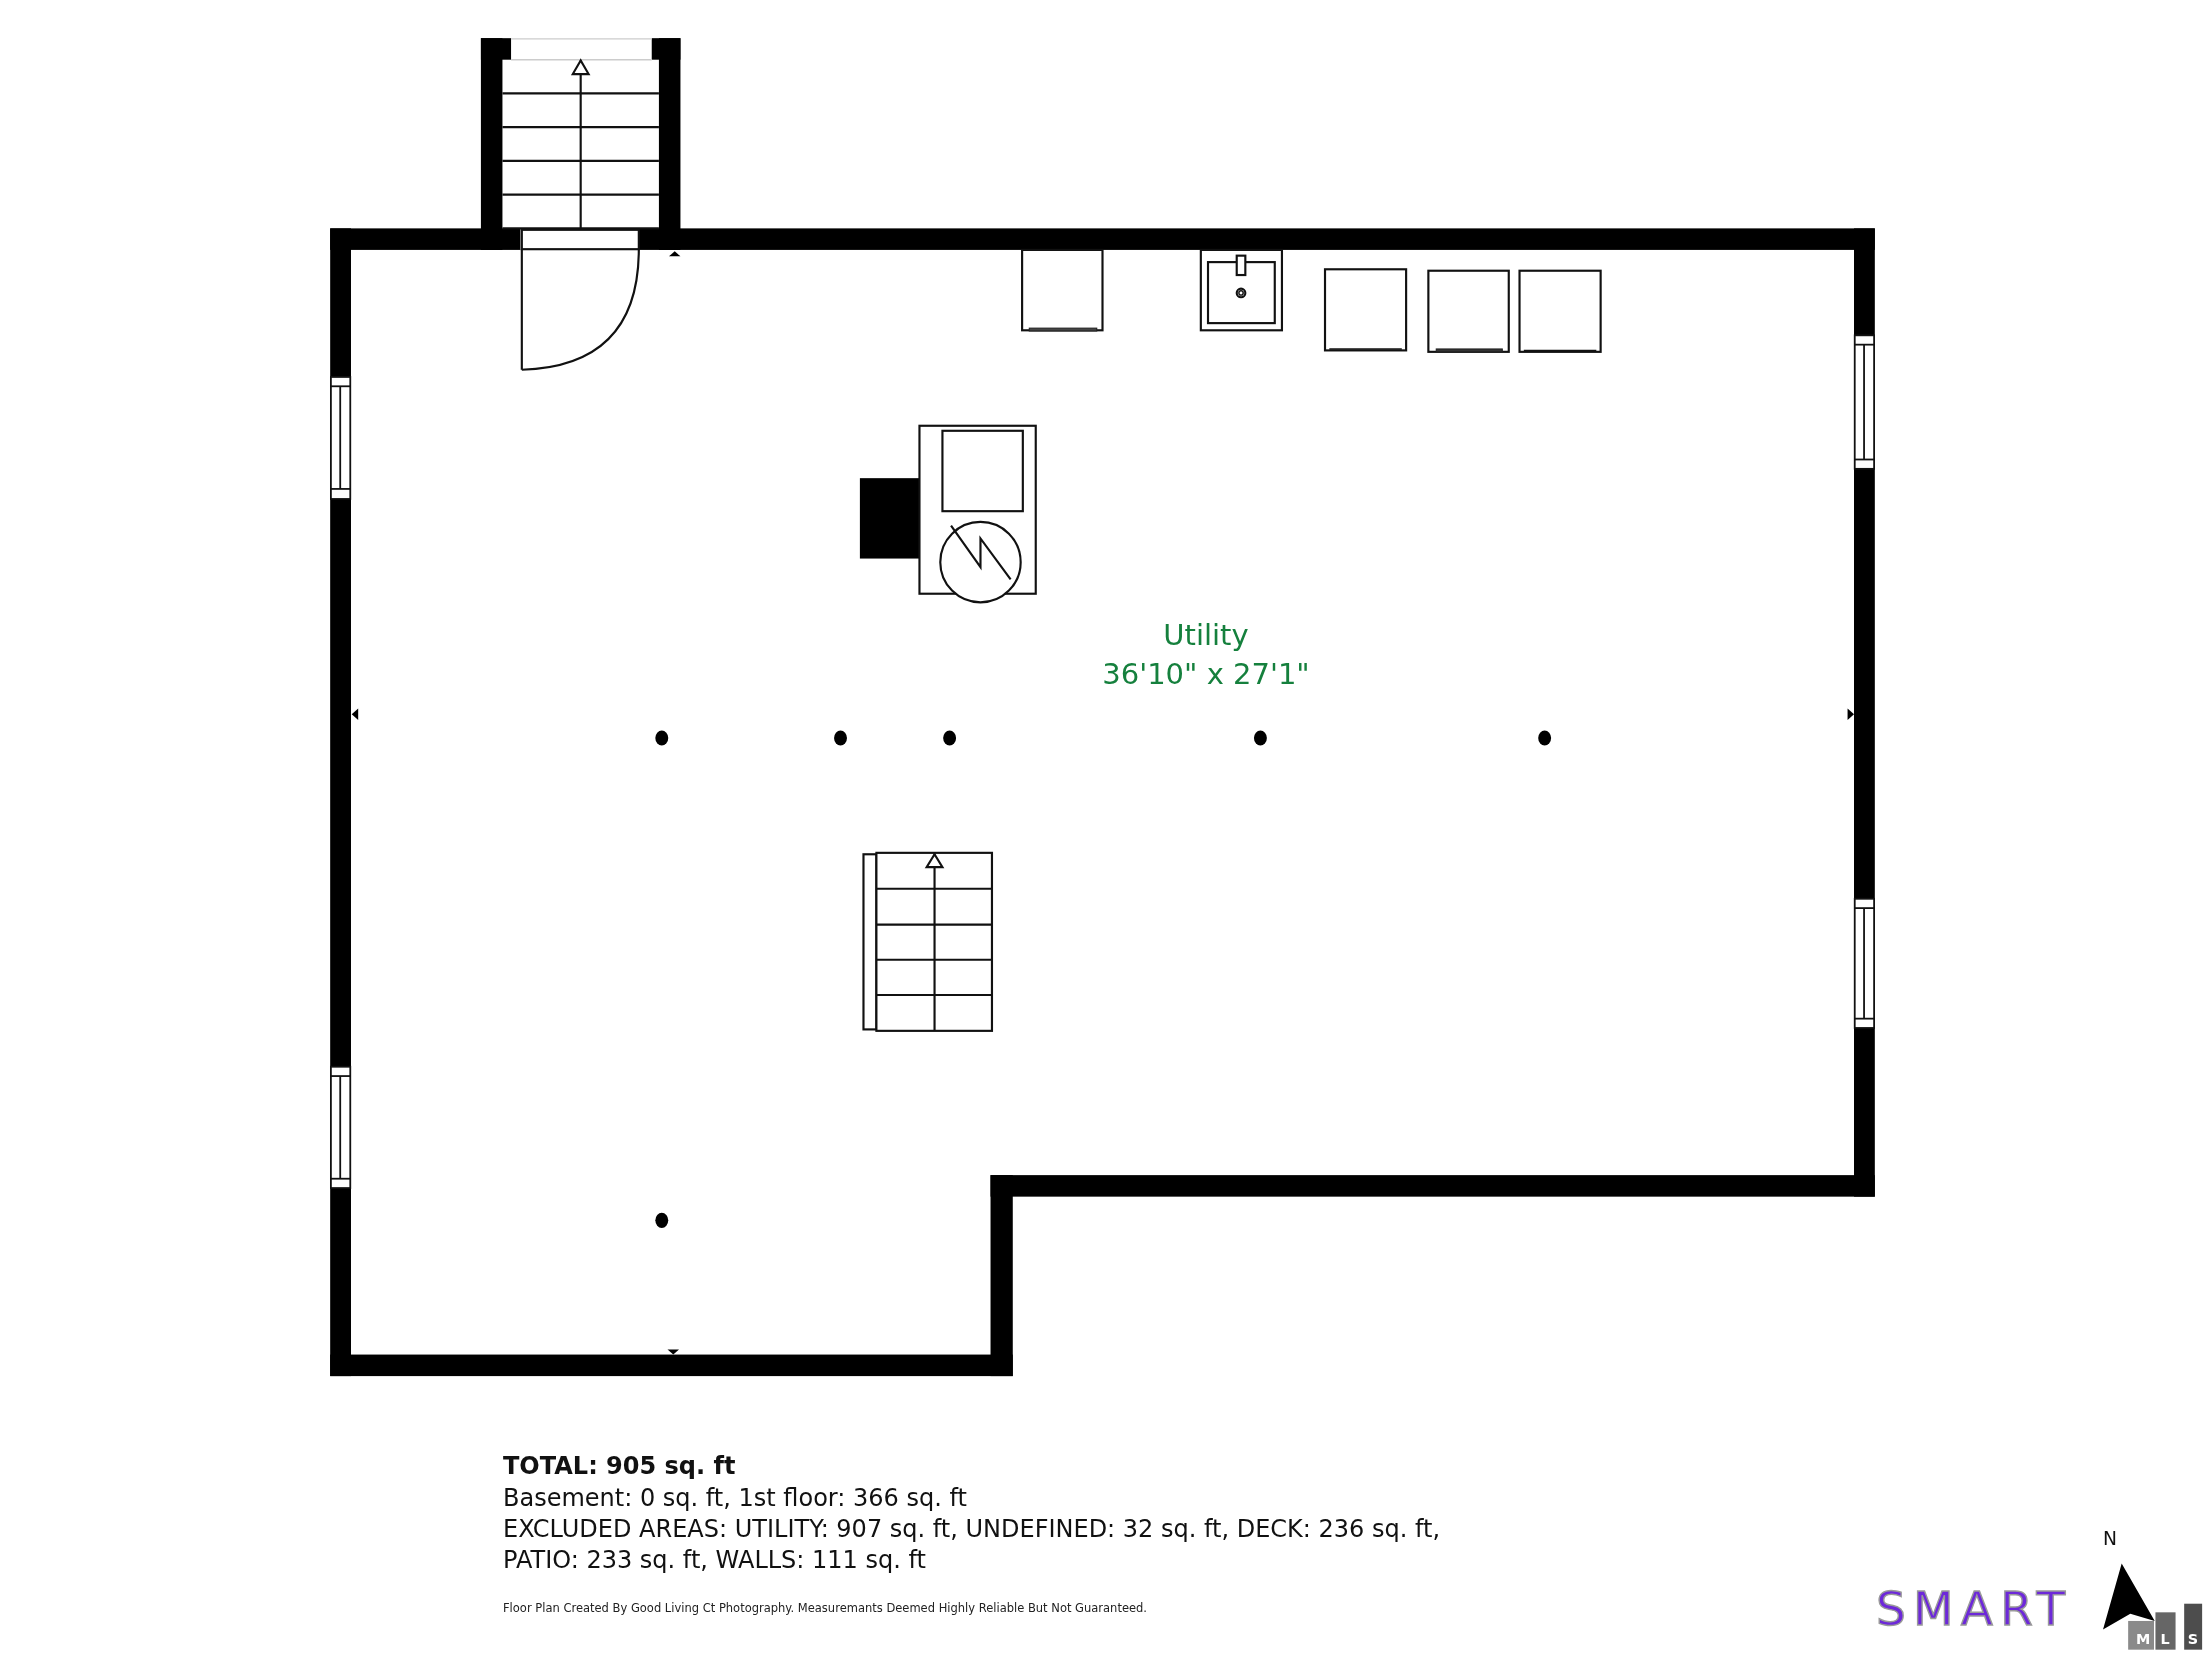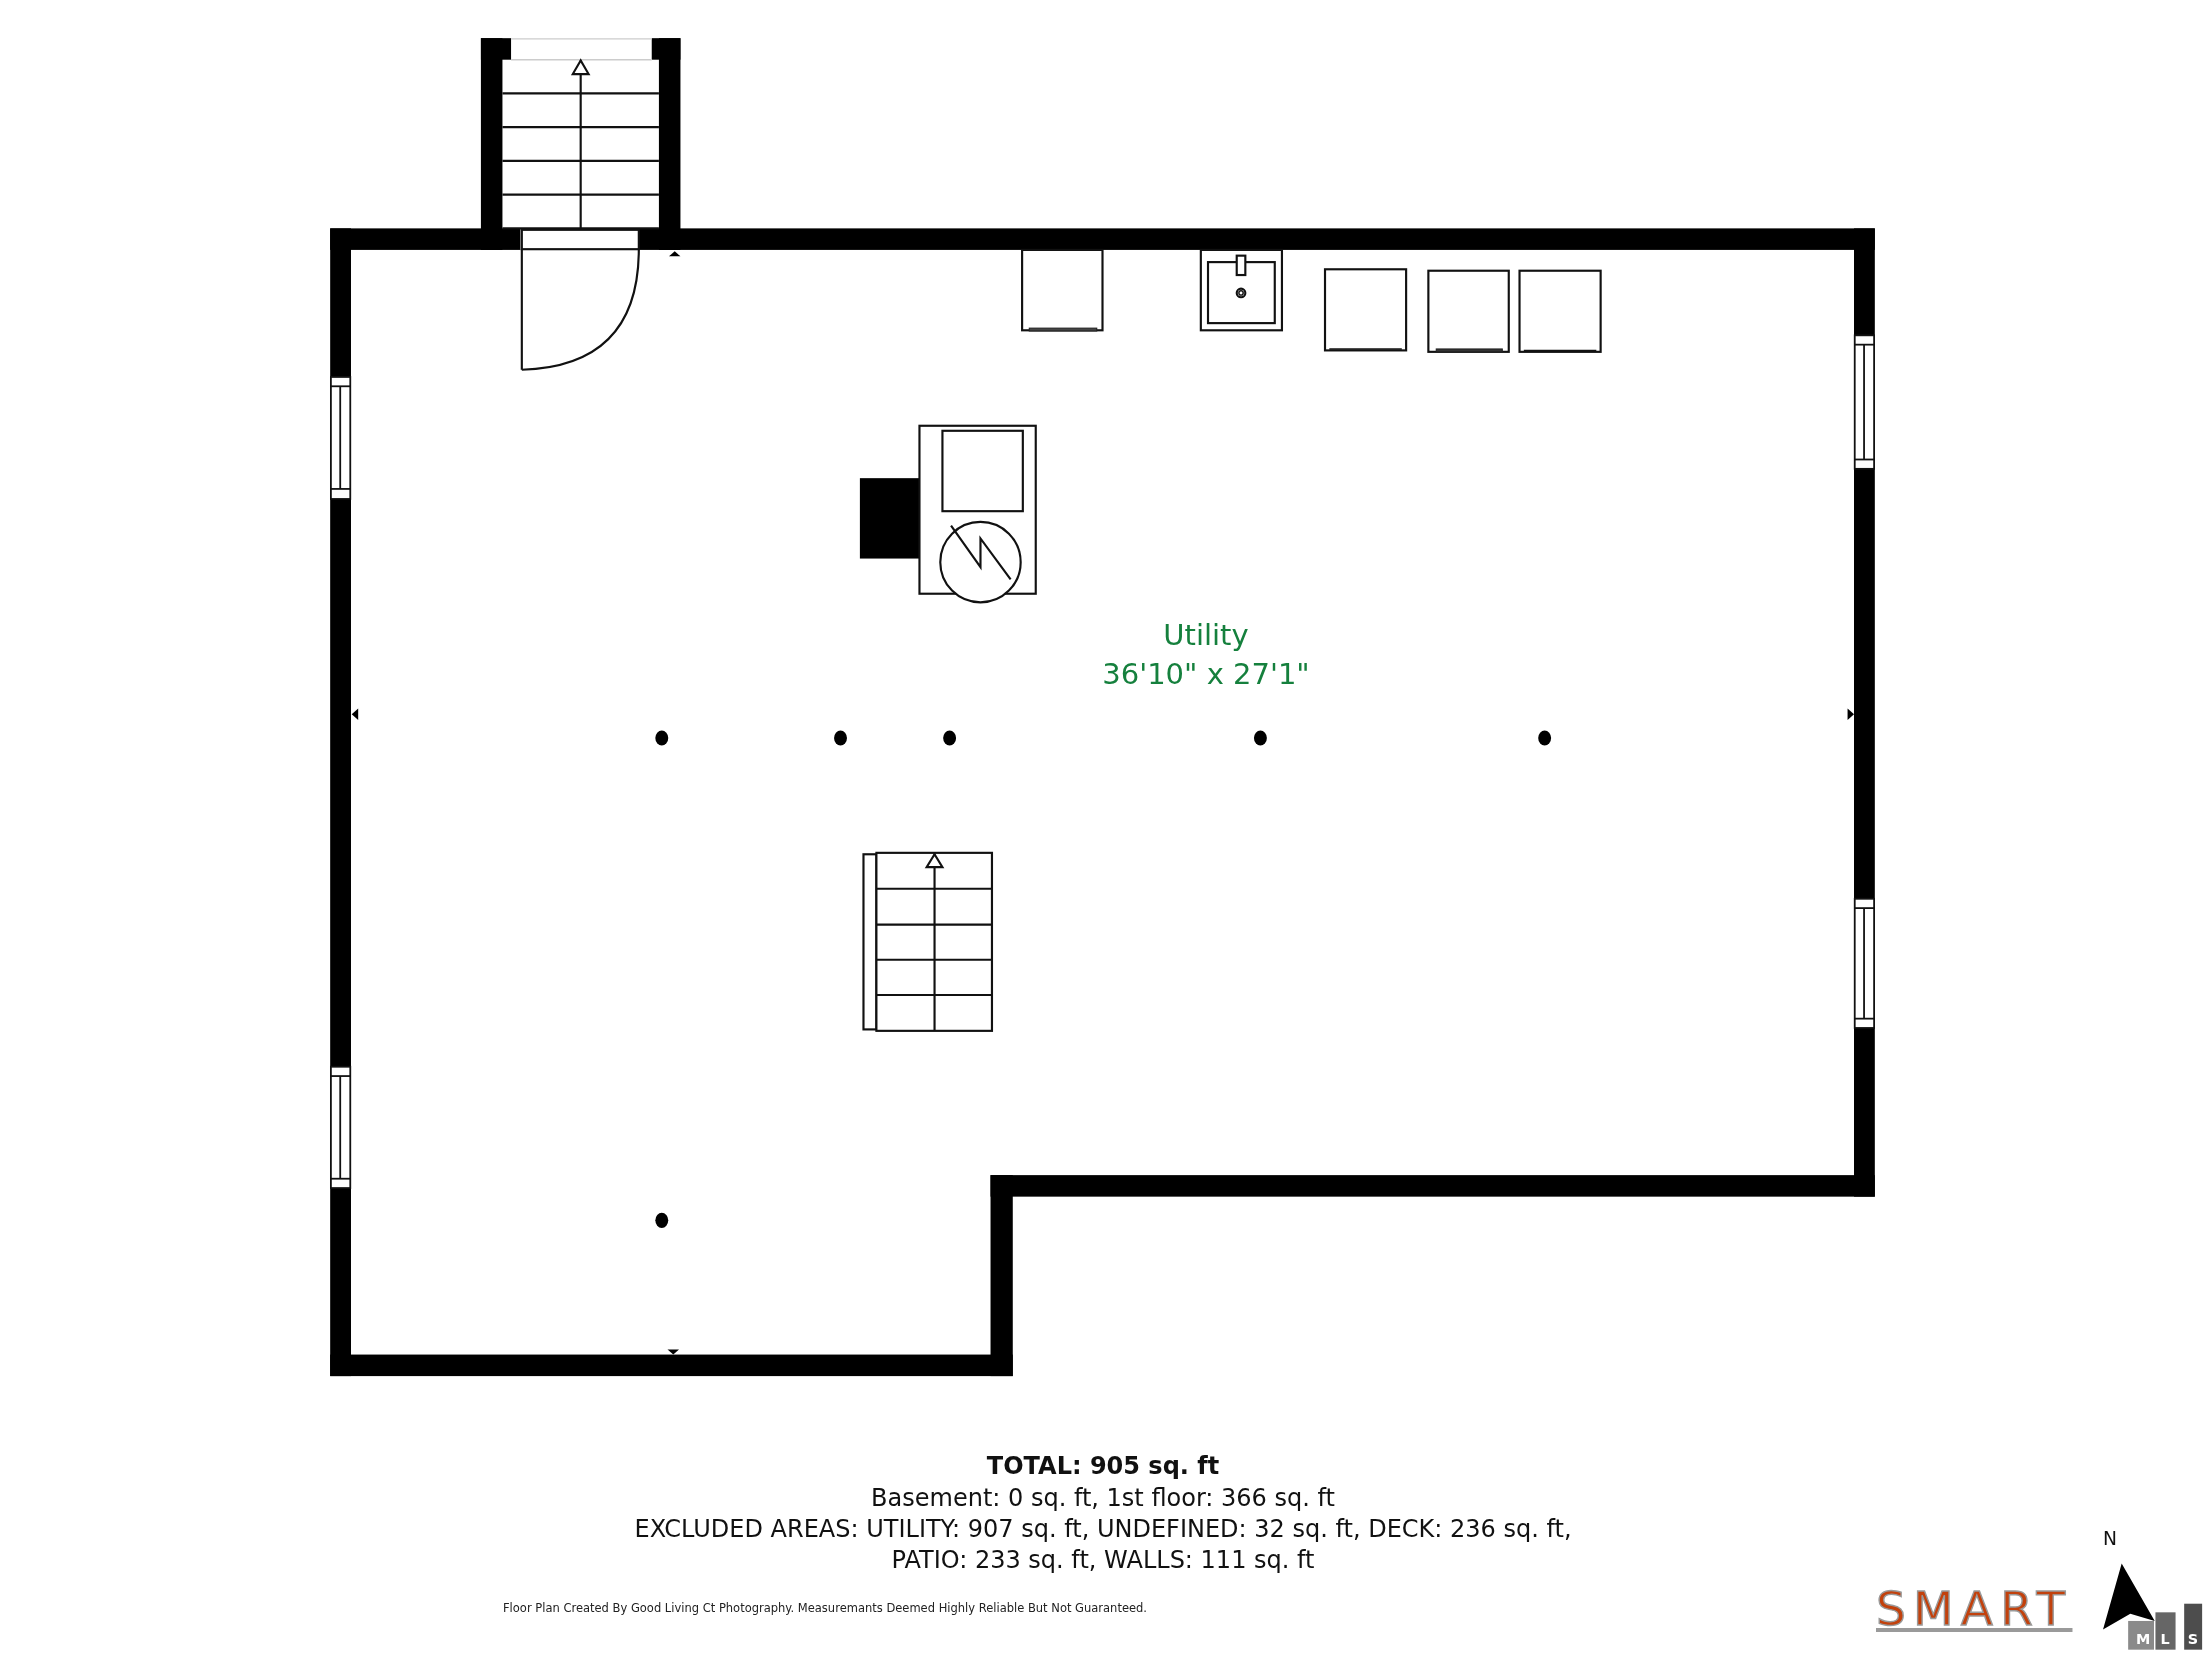--- a/index.html
+++ b/index.html
@@ -3,31 +3,31 @@
   <meta charset="utf-8">
   <style>
     html, body { margin: 0; padding: 0; background: #ffffff; }
     body { width: 2205px; height: 1654px; position: relative; overflow: hidden;
            font-family: "DejaVu Sans", "Liberation Sans", sans-serif; color: #000; }
     #plan { position: absolute; left: 0; top: 0; }
     .room-label { position: absolute; left: 1005px; width: 402px; text-align: center;
                   font-size: 29px; line-height: 39px; color: #15803d; }
     .room-name { top: 616px; }
     .room-dims { top: 655px; }
-    .summary { position: absolute; left: 503px; width: 1200px; text-align: center;
+    .summary { position: absolute; left: 503px; width: 1200px; text-align: left;
                font-size: 24px; line-height: 32px; color: #111; }
     .summary-total { top: 1450px; font-weight: bold; }
     .summary-l1 { top: 1482px; }
     .summary-l2 { top: 1513px; }
     .summary-l3 { top: 1544px; }
     .disclaimer { position: absolute; left: 503px; width: 1200px; top: 1601px; text-align: left;
                   font-size: 11.5px; color: #222; }
     .logo { position: absolute; left: 1866px; top: 1529px; width: 339px; height: 125px; }
     .logo-word { position: absolute; left: 10px; top: 52px; font-size: 47px; letter-spacing: 7.2px;
-                 color: #c2410c; -webkit-text-stroke: 1.4px #9a9a9a; font-family: "DejaVu Sans", sans-serif; text-decoration: underline; }
+                 color: #6d28d9; -webkit-text-stroke: 1.4px #9a9a9a; font-family: "DejaVu Sans", sans-serif; }
     .north-label { position: absolute; left: 237px; top: -1.4px; font-size: 18.7px; color: #111; }
   </style>
 </head>
 <body>
 
 <svg id="plan" width="2205" height="1654" viewBox="0 0 3072 2304" xmlns="http://www.w3.org/2000/svg">
 
   <g fill="#000">
 
     <rect x="460" y="318" width="265" height="30"></rect>

